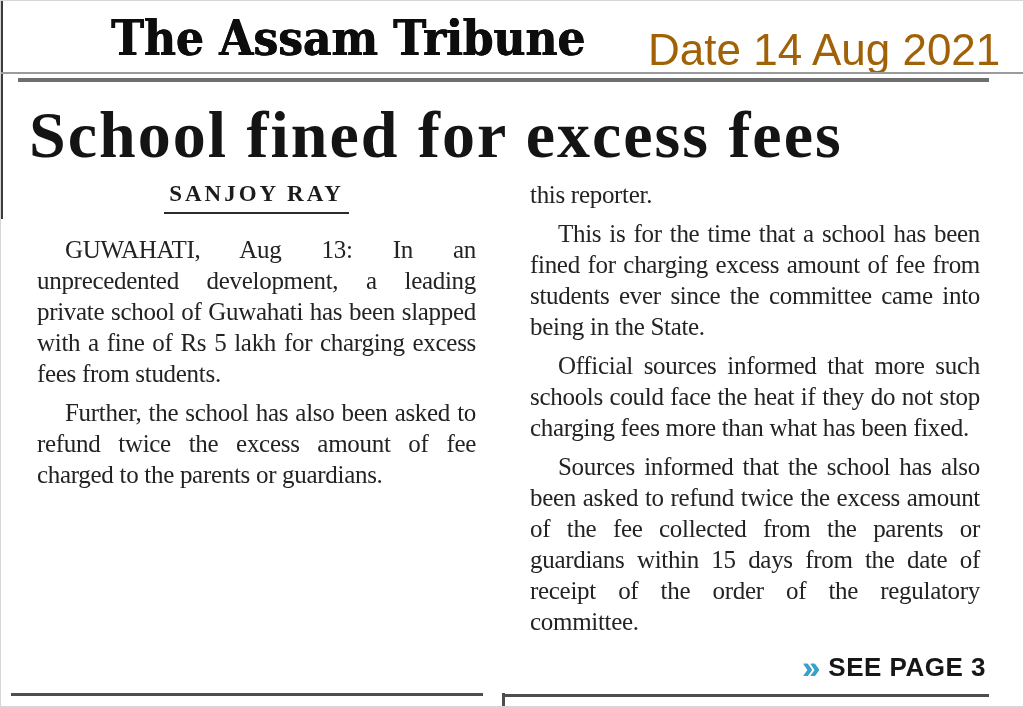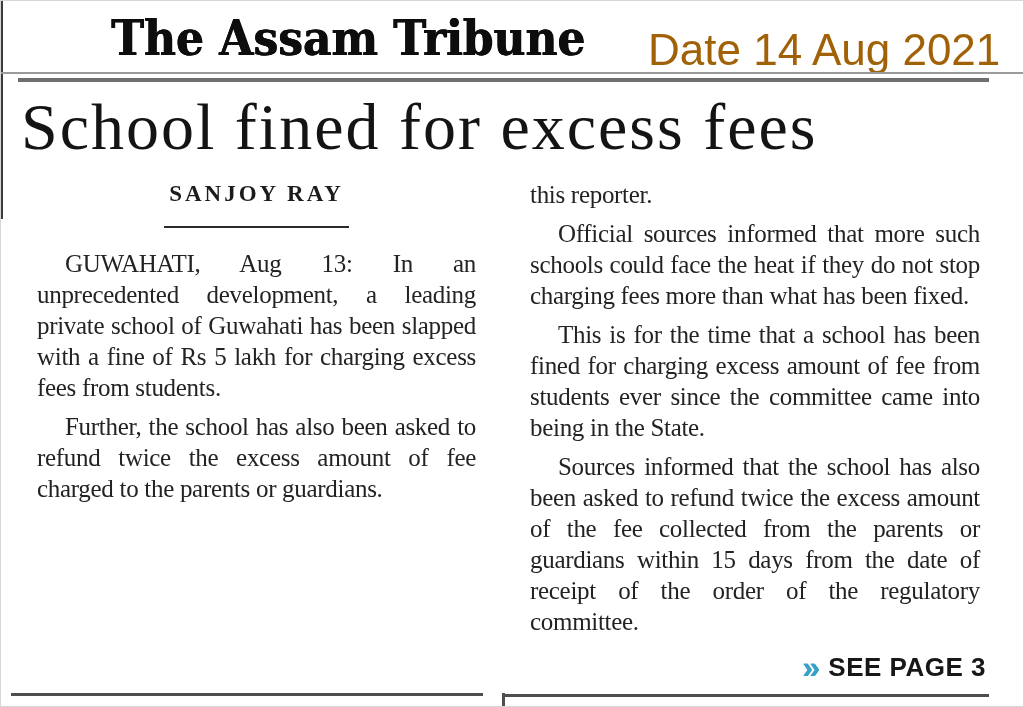--- a/index.html
+++ b/index.html
@@ -56,23 +56,23 @@
     left: 0; top: 0;
     width: 2px; height: 218px;
     background: #3c3c3c;
   }
 
   
   .headline {
     position: absolute;
     left: 16px; top: 84px;
     width: 995px;
-    margin: 4px;
+    margin: 12px;
     font-family: "Liberation Serif", serif;
-    font-weight: normal;
+    font-weight: bold;
     font-size: 66px;
     letter-spacing: 2px;
     color: #141414;
     white-space: nowrap;
   }
 
   
   .col {
     position: absolute;
     font-size: 25px;
@@ -88,21 +88,21 @@
 
   .byline-wrap { text-align: center; margin-bottom: 20px; text-indent: 0; }
   .byline {
     display: inline-block;
     font-family: "Liberation Serif", serif;
     font-weight: bold;
     font-size: 23px;
     letter-spacing: 3px;
     color: #1c1c1c;
     border-bottom: 2px solid #2b2b2b;
-    padding: 0 5px 17px 5px;
+    padding: 0 5px 3px 5px;
   }
 
   
   .see-page {
     position: absolute;
     right: 37px; top: 648px;
     font-family: Liberation Sans, sans-serif;
     font-weight: bold;
     font-size: 26px;
     color: #171717;
@@ -139,22 +139,22 @@
   <div class="col col-left">
     <div class="byline-wrap">
       <span class="byline">SANJOY RAY</span>
     </div>
     <p>GUWAHATI, Aug 13: In an unprecedented development, a leading private school of Guwahati has been slapped with a fine of Rs 5 lakh for charging excess fees from students.</p>
     <p>Further, the school has also been asked to refund twice the excess amount of fee charged to the parents or guardians.</p>
   </div>
 
   <div class="col col-right">
     <p class="no-indent">this reporter.</p>
+    <p>This is for the time that a school has been fined for charging excess amount of fee from students ever since the committee came into being in the State.</p>
     <p>Official sources informed that more such schools could face the heat if they do not stop charging fees more than what has been fixed.</p>
-    <p>This is for the time that a school has been fined for charging excess amount of fee from students ever since the committee came into being in the State.</p>
     <p>Sources informed that the school has also been asked to refund twice the excess amount of the fee collected from the parents or guardians within 15 days from the date of receipt of the order of the regulatory committee.</p>
   </div>
 
   <div class="see-page">
     <span class="chevron">»</span><span>SEE PAGE 3</span>
   </div>
 
   <div class="bottom-rule-left"></div>
   <div class="bottom-rule-right"></div>
   <div class="bottom-tick"></div>

